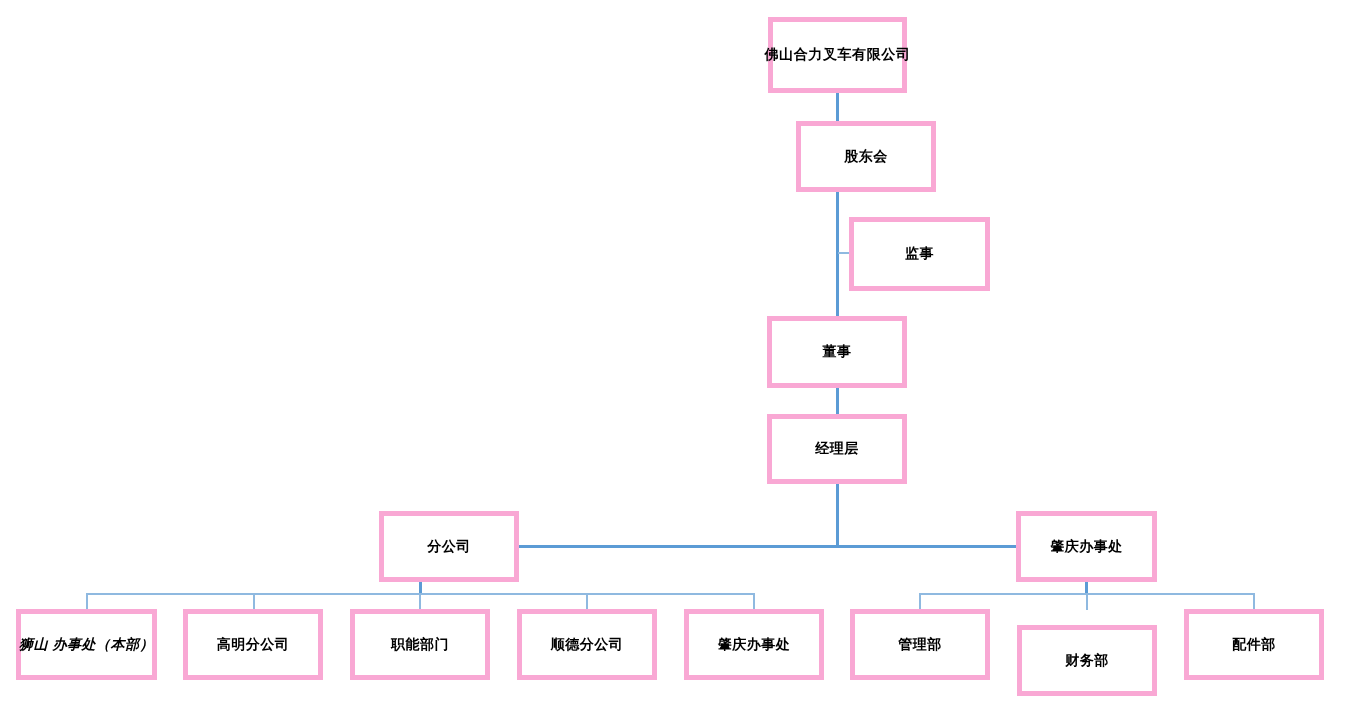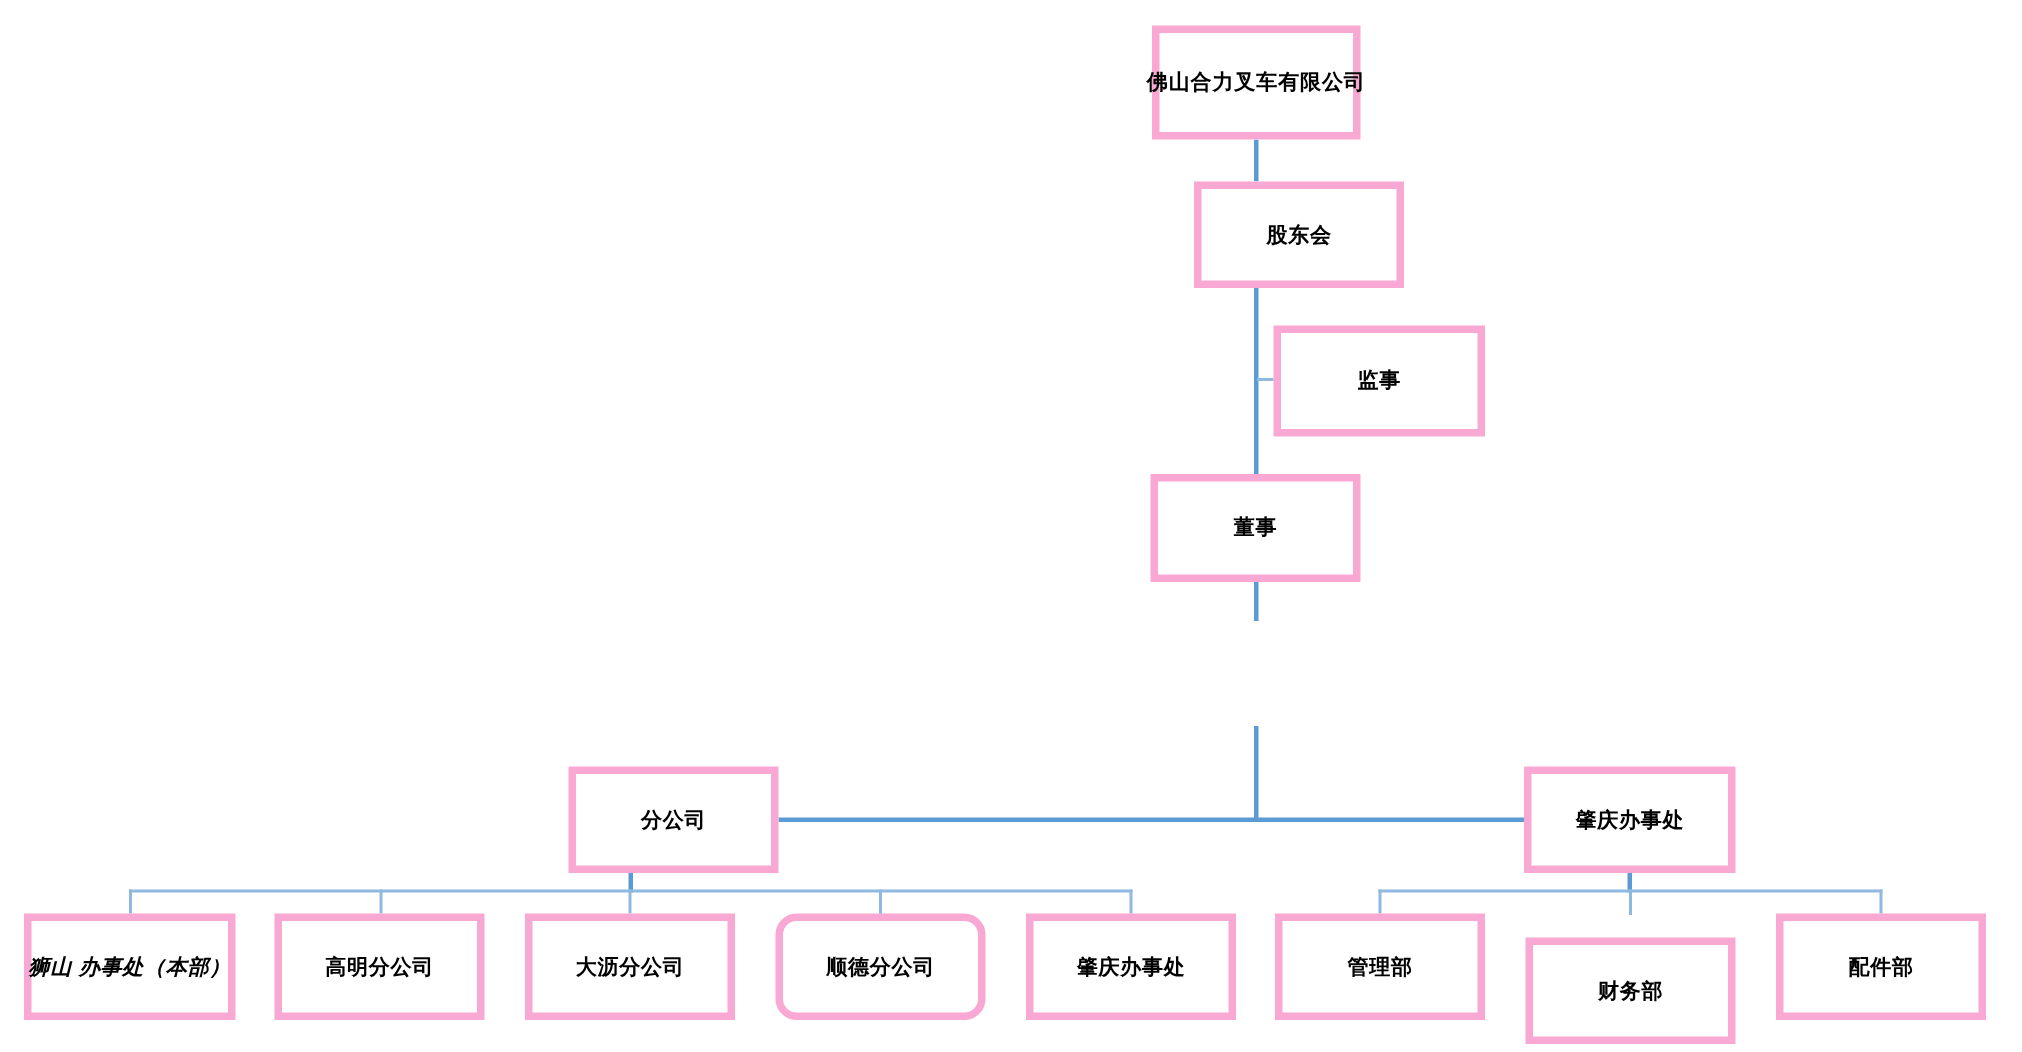--- a/index.html
+++ b/index.html
@@ -100,40 +100,43 @@
   </div>
 
   <div class="org-box" style="left: 849px; top: 217px; width: 141px; height: 74px;">
     <span class="org-label">监事</span>
   </div>
 
   <div class="org-box" style="left: 767px; top: 316px; width: 140px; height: 72px;">
     <span class="org-label">董事</span>
   </div>
 
+  <div class="org-box" style="left: 767px; top: 414px; width: 140px; height: 70px;">
+    <span class="org-label">经理层</span>
+  </div>
 
   <div class="org-box" style="left: 350px; top: 511px; width: 140px; height: 71px; margin-left: 29px;">
     <span class="org-label">分公司</span>
   </div>
 
   <div class="org-box" style="left: 1016px; top: 511px; width: 141px; height: 71px;">
     <span class="org-label">肇庆办事处</span>
   </div>
 
   <div id="branch-unit-layer">
       <div class="org-box" style="left: 16px; top: 609px; width: 141px; height: 71px; font-style: italic;">
         <span class="org-label">狮山 办事处（本部）</span>
       </div>
       <div class="org-box" style="left: 183px; top: 609px; width: 140px; height: 71px;">
         <span class="org-label">高明分公司</span>
       </div>
       <div class="org-box" style="left: 350px; top: 609px; width: 140px; height: 71px;">
-        <span class="org-label">大沥分公司</span>
+        <span class="org-label">职能部门</span>
       </div>
-      <div class="org-box" style="left: 517px; top: 609px; width: 140px; height: 71px; border-radius: 14px;">
+      <div class="org-box" style="left: 517px; top: 609px; width: 140px; height: 71px;">
         <span class="org-label">顺德分公司</span>
       </div>
       <div class="org-box" style="left: 684px; top: 609px; width: 140px; height: 71px; text-align: right;">
         <span class="org-label">肇庆办事处</span>
       </div>
     </div>
   <div id="function-unit-layer">
       <div class="org-box" style="left: 850px; top: 609px; width: 140px; height: 71px;">
         <span class="org-label">管理部</span>
       </div>

